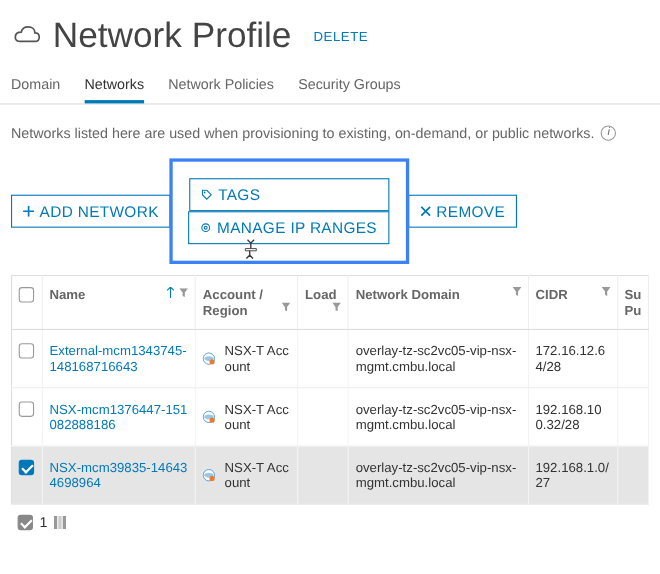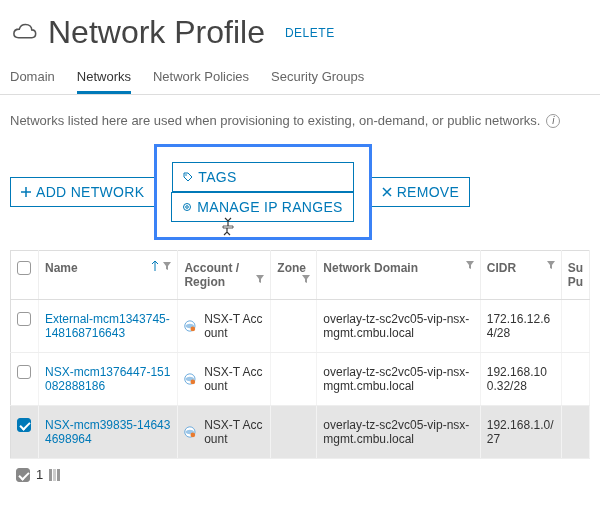--- a/index.html
+++ b/index.html
@@ -113,21 +113,21 @@
       </th>
       <th>
         <span>Account / Region</span>
         <span class="col-tools">
             <svg class="filter" viewBox="0 0 8 8">
               <path d="M0 0h8L5 4v4l-2-1V4z" fill="#999"></path>
             </svg>
           </span>
       </th>
       <th>
-        <span>Zone</span>
+        <span>Load</span>
         <span class="col-tools">
             <svg class="filter" viewBox="0 0 8 8">
               <path d="M0 0h8L5 4v4l-2-1V4z" fill="#999"></path>
             </svg>
           </span>
       </th>
       <th>
         <span>Network Domain</span>
         <span class="col-tools">
             <svg class="filter" viewBox="0 0 8 8">

